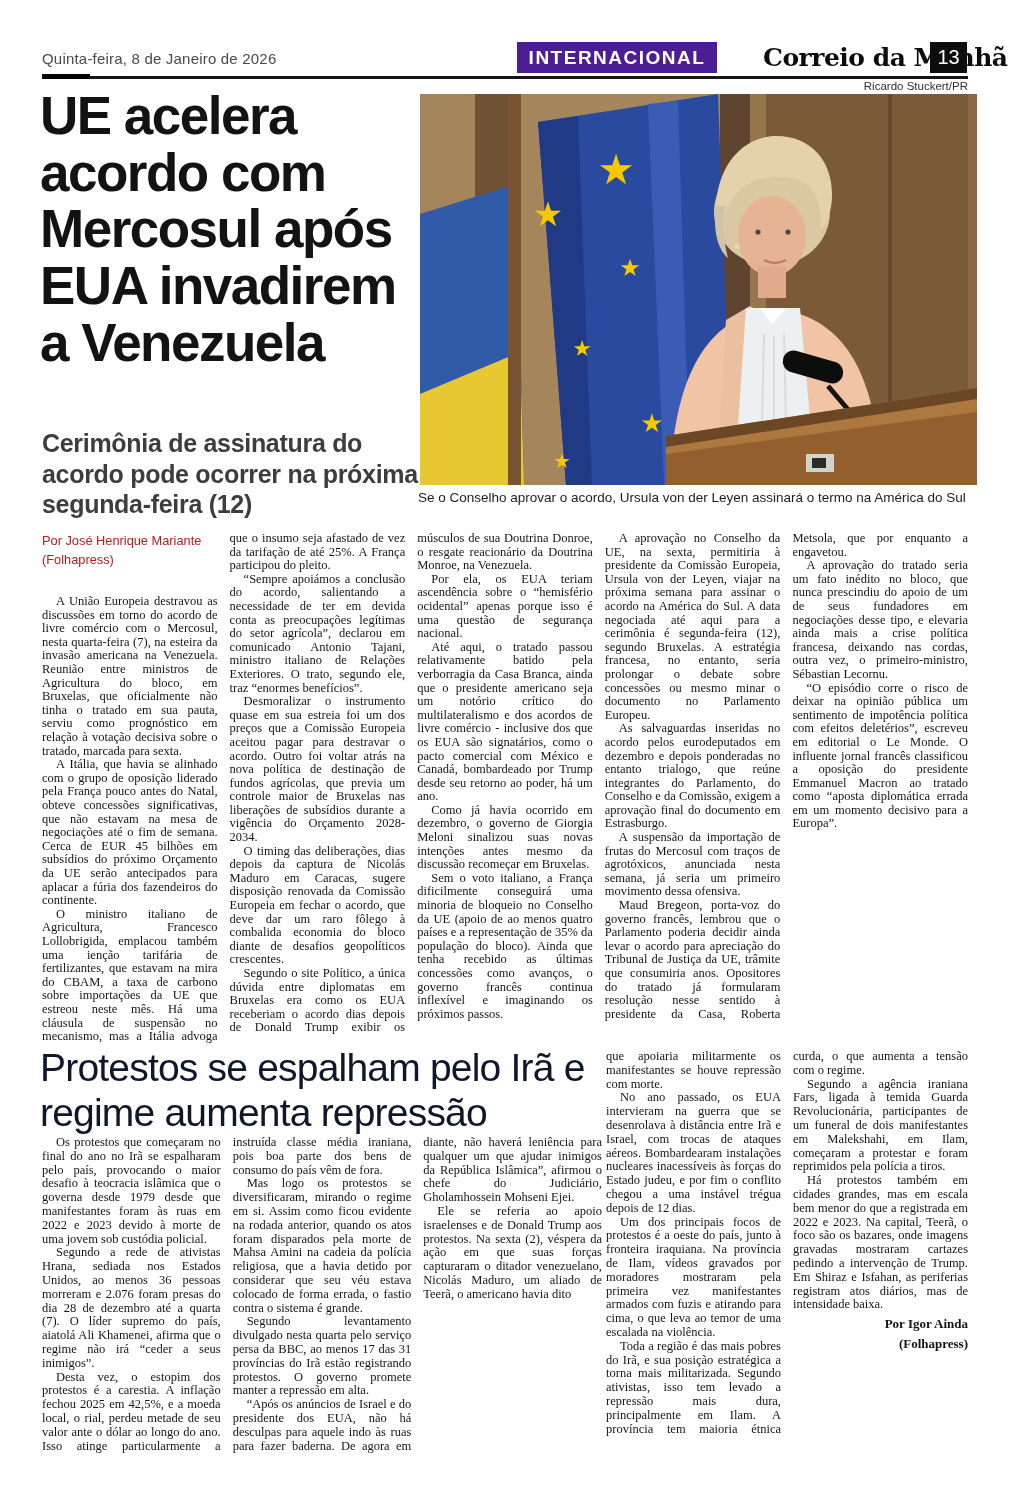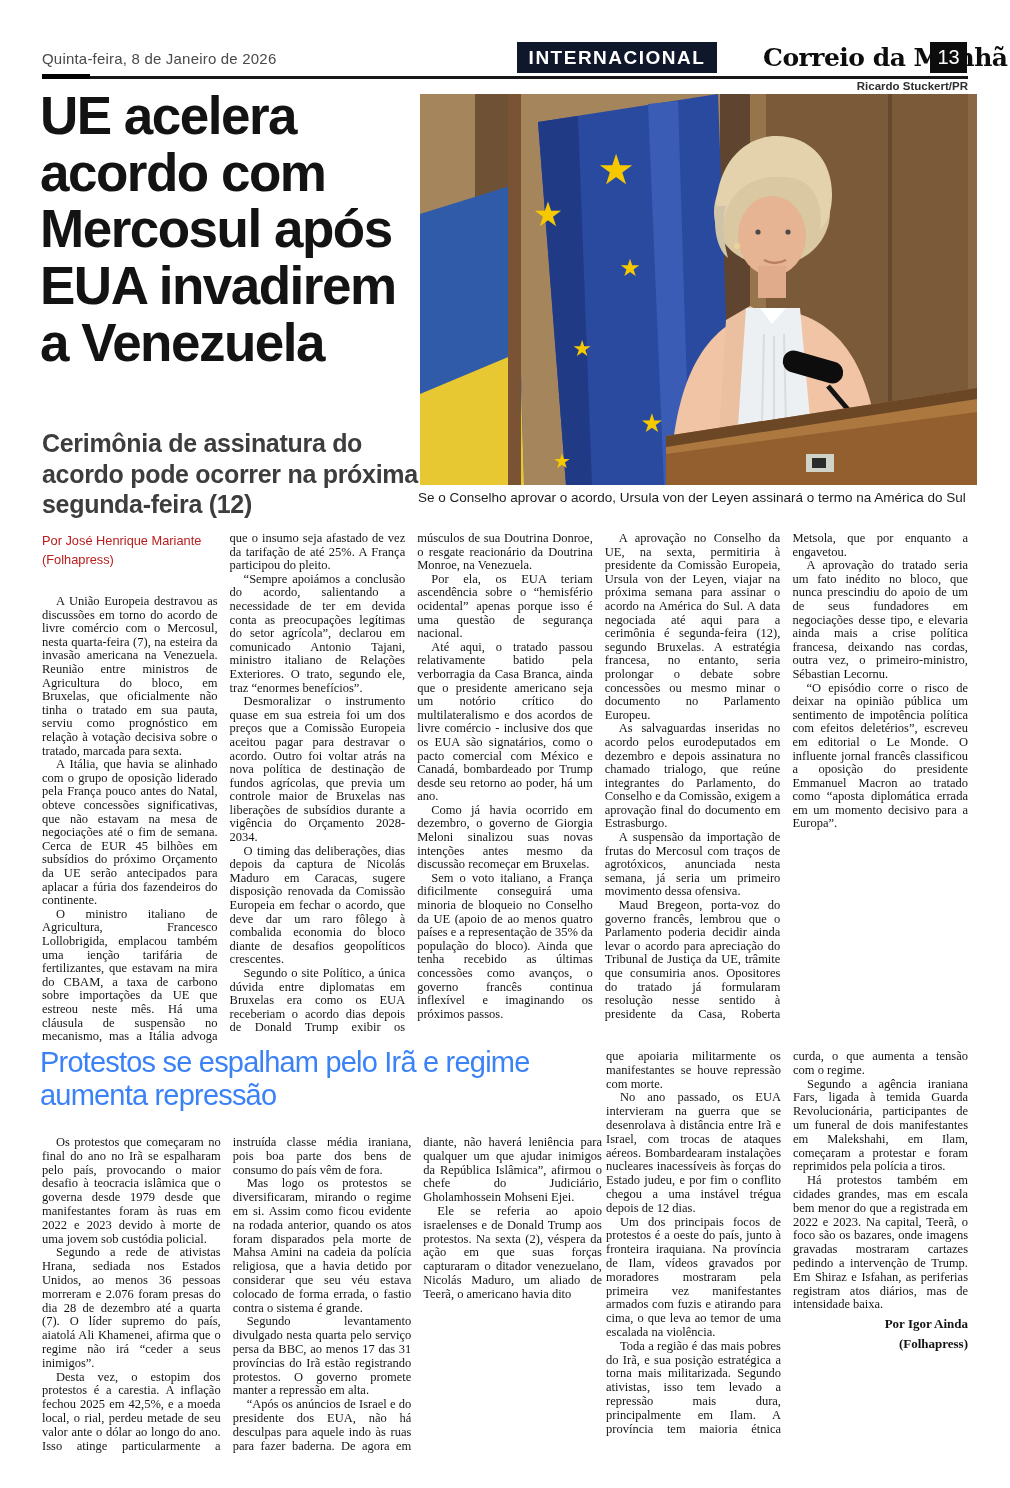--- a/index.html
+++ b/index.html
@@ -9,21 +9,21 @@
     margin:0 auto; overflow:hidden;
     font-family:"Liberation Serif", serif; color:#141414;
   }
   
   .edition-date{
     position:absolute; left:42px; top:50px;
     font-family:"Liberation Sans", sans-serif; font-size:15px; color:#4a4a4a; letter-spacing:.2px;
   }
   .section-badge{
     position:absolute; left:517px; top:42px; width:200px; height:31px;
-    background:#0f172a; color:#ffffff; font-family:"Liberation Sans", sans-serif;
+    background:#4c1d95; color:#ffffff; font-family:"Liberation Sans", sans-serif;
     font-weight:bold; font-size:19px; letter-spacing:1.5px;
     display:flex; align-items:center; justify-content:center;
   }
   .paper-name{
     position:absolute; left:763px; top:43px; width:162px; text-align:center;
     font-family:"DejaVu Serif", serif; font-weight:bold; font-size:25px; color:#0d0d0d; letter-spacing:-.5px;
     white-space:nowrap;
   }
   .page-number{
     position:absolute; left:930px; top:42px; width:37px; height:31px;
@@ -31,21 +31,21 @@
     font-weight:normal; font-size:20px; display:flex; align-items:center; justify-content:center;
   }
   .header-rule{
     position:absolute; left:42px; top:76px; width:926px; height:3px; background:#161616;
   }
   .header-rule::before{
     content:""; position:absolute; left:0; top:-2px; width:48px; height:5px; background:#000;
   }
   .photo-credit{
     position:absolute; left:420px; top:80px; width:548px; text-align:right;
-    font-family:"Liberation Sans", sans-serif; font-size:11.5px; font-weight:bold; color:#2e2e2e;
+    font-family:"Liberation Sans", sans-serif; font-size:11.5px; font-weight:normal; color:#2e2e2e;
   }
   
   .headline-1{
     position:absolute; left:40px; top:88px; width:390px;
     font-family:"Liberation Sans", sans-serif; font-weight:bold;
     font-size:53px; line-height:1.07; letter-spacing:-1.5px; color:#131313;
   }
   .subhead-1{
     position:absolute; left:42px; top:428px; width:380px;
     font-family:"Liberation Sans", sans-serif; font-size:25px; line-height:1.22; color:#3d3d3d; letter-spacing:-.3px;
@@ -64,21 +64,21 @@
   }
   .article-1-body{
     position:absolute; left:42px; top:532px; width:926px; height:512px;
     column-count:5; column-gap:12px; column-fill:auto; overflow:hidden;
     font-size:12.5px; line-height:13.6px; text-align:justify; hyphens:auto;
   }
   .article-1-body p, .article-2-left p, .article-2-right p{ text-indent:14px; }
   .headline-2{
     position:absolute; left:40px; top:1046px; width:570px;
     font-family:"Liberation Sans", sans-serif; font-weight:500;
-    font-size:29px; line-height:1.15; letter-spacing:-.8px; color:#3b82f6;
+    font-size:39px; line-height:1.15; letter-spacing:-.8px; color:#0f172a;
   }
   .article-2-left{
     position:absolute; left:42px; top:1136px; width:560px; height:326px;
     column-count:3; column-gap:12px; column-fill:auto; overflow:hidden;
     font-size:12.5px; line-height:13.8px; text-align:justify; hyphens:auto;
   }
   .article-2-right{
     position:absolute; left:606px; top:1050px; width:362px; height:412px;
     column-count:2; column-gap:12px; column-fill:auto; overflow:hidden;
     font-size:12.5px; line-height:13.8px; text-align:justify; hyphens:auto;
@@ -171,21 +171,21 @@
       <p>O ministro italiano de Agricultura, Francesco Lollobrigida, emplacou também uma ienção tarifária de fertilizantes, que estavam na mira do CBAM, a taxa de carbono sobre importações da UE que estreou neste mês. Há uma cláusula de suspensão no mecanismo, mas a Itália advoga que o insumo seja afastado de vez da tarifação de até 25%. A França participou do pleito.</p>
       <p>“Sempre apoiámos a conclusão do acordo, salientando a necessidade de ter em devida conta as preocupações legítimas do setor agrícola”, declarou em comunicado Antonio Tajani, ministro italiano de Relações Exteriores. O trato, segundo ele, traz “enormes benefícios”.</p>
       <p>Desmoralizar o instrumento quase em sua estreia foi um dos preços que a Comissão Europeia aceitou pagar para destravar o acordo. Outro foi voltar atrás na nova política de destinação de fundos agrícolas, que previa um controle maior de Bruxelas nas liberações de subsídios durante a vigência do Orçamento 2028-2034.</p>
       <p>O timing das deliberações, dias depois da captura de Nicolás Maduro em Caracas, sugere disposição renovada da Comissão Europeia em fechar o acordo, que deve dar um raro fôlego à combalida economia do bloco diante de desafios geopolíticos crescentes.</p>
       <p>Segundo o site Político, a única dúvida entre diplomatas em Bruxelas era como os EUA receberiam o acordo dias depois de Donald Trump exibir os músculos de sua Doutrina Donroe, o resgate reacionário da Doutrina Monroe, na Venezuela.</p>
       <p>Por ela, os EUA teriam ascendência sobre o “hemisfério ocidental” apenas porque isso é uma questão de segurança nacional.</p>
       <p>Até aqui, o tratado passou relativamente batido pela verborragia da Casa Branca, ainda que o presidente americano seja um notório crítico do multilateralismo e dos acordos de livre comércio - inclusive dos que os EUA são signatários, como o pacto comercial com México e Canadá, bombardeado por Trump desde seu retorno ao poder, há um ano.</p>
       <p>Como já havia ocorrido em dezembro, o governo de Giorgia Meloni sinalizou suas novas intenções antes mesmo da discussão recomeçar em Bruxelas.</p>
       <p>Sem o voto italiano, a França dificilmente conseguirá uma minoria de bloqueio no Conselho da UE (apoio de ao menos quatro países e a representação de 35% da população do bloco). Ainda que tenha recebido as últimas concessões como avanços, o governo francês continua inflexível e imaginando os próximos passos.</p>
       <p>A aprovação no Conselho da UE, na sexta, permitiria à presidente da Comissão Europeia, Ursula von der Leyen, viajar na próxima semana para assinar o acordo na América do Sul. A data negociada até aqui para a cerimônia é segunda-feira (12), segundo Bruxelas. A estratégia francesa, no entanto, seria prolongar o debate sobre concessões ou mesmo minar o documento no Parlamento Europeu.</p>
-      <p>As salvaguardas inseridas no acordo pelos eurodeputados em dezembro e depois assinatura no chamado trialogo, que reúne integrantes do Parlamento, do Conselho e da Comissão, exigem a aprovação final do documento em Estrasburgo.</p>
+      <p>As salvaguardas inseridas no acordo pelos eurodeputados em dezembro e depois ponderadas no entanto trialogo, que reúne integrantes do Parlamento, do Conselho e da Comissão, exigem a aprovação final do documento em Estrasburgo.</p>
       <p>A suspensão da importação de frutas do Mercosul com traços de agrotóxicos, anunciada nesta semana, já seria um primeiro movimento dessa ofensiva.</p>
       <p>Maud Bregeon, porta-voz do governo francês, lembrou que o Parlamento poderia decidir ainda levar o acordo para apreciação do Tribunal de Justiça da UE, trâmite que consumiria anos. Opositores do tratado já formularam resolução nesse sentido à presidente da Casa, Roberta Metsola, que por enquanto a engavetou.</p>
       <p>A aprovação do tratado seria um fato inédito no bloco, que nunca prescindiu do apoio de um de seus fundadores em negociações desse tipo, e elevaria ainda mais a crise política francesa, deixando nas cordas, outra vez, o primeiro-ministro, Sébastian Lecornu.</p>
       <p>“O episódio corre o risco de deixar na opinião pública um sentimento de impotência política com efeitos deletérios”, escreveu em editorial o Le Monde. O influente jornal francês classificou a oposição do presidente Emmanuel Macron ao tratado como “aposta diplomática errada em um momento decisivo para a Europa”.</p>
   </div>
 
   <h1 class="headline-2">Protestos se espalham pelo Irã e regime aumenta repressão</h1>
 
   <div class="article-2-left">
     <p>Os protestos que começaram no final do ano no Irã se espalharam pelo país, provocando o maior desafio à teocracia islâmica que o governa desde 1979 desde que manifestantes foram às ruas em 2022 e 2023 devido à morte de uma jovem sob custódia policial.</p>

